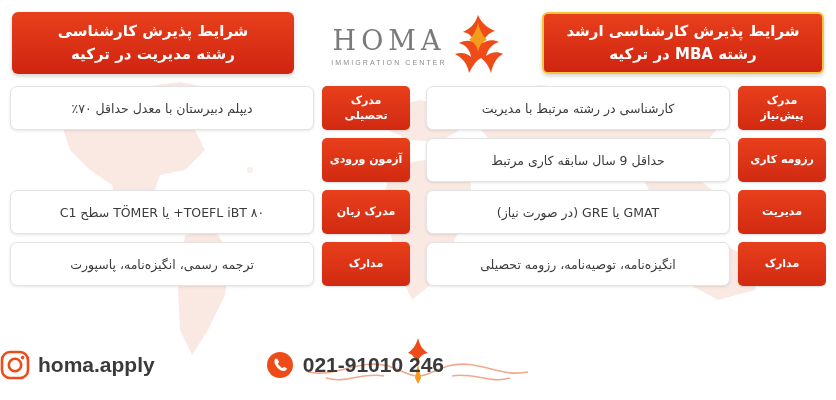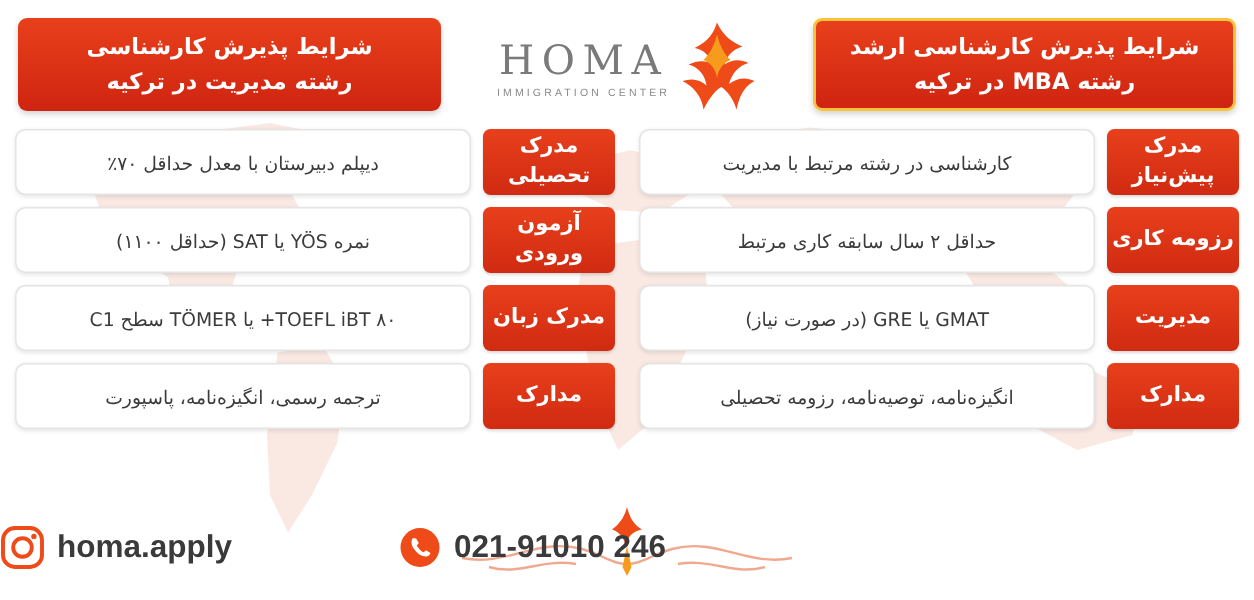--- a/index.html
+++ b/index.html
@@ -103,21 +103,21 @@
     align-items: stretch;
     height: 44px;
     margin-bottom: 8px;
     gap: 8px;
   }
   .row-label {
     flex: 0 0 88px;
     background: linear-gradient(180deg, #e8401c 0%, #d02a11 100%);
     border-radius: 5px;
     color: #ffffff;
-    font-size: 14px;
+    font-size: 11px;
     font-weight: bold;
     display: flex;
     align-items: center;
     justify-content: center;
     text-align: center;
     line-height: 1.4;
     padding: 0 3px;
     box-sizing: border-box;
     box-shadow: 0 1px 2px rgba(0,0,0,0.15);
   }
@@ -232,41 +232,40 @@
   </div>
 
   <div class="col right">
     <div class="row">
       <div class="row-label" style="white-space: pre-line;">مدرک
 پیش‌نیاز</div>
       <div class="row-value">کارشناسی در رشته مرتبط با مدیریت</div>
     </div>
     <div class="row">
       <div class="row-label" style="white-space: pre-line;">رزومه کاری</div>
-      <div class="row-value">حداقل ۲ سال سابقه کاری مرتبط</div>
+      <div class="row-value">حداقل 9 سال سابقه کاری مرتبط</div>
     </div>
     <div class="row">
       <div class="row-label" style="white-space: pre-line;">مدیریت</div>
       <div class="row-value">GMAT یا GRE (در صورت نیاز)</div>
     </div>
     <div class="row">
       <div class="row-label" style="white-space: pre-line;">مدارک</div>
       <div class="row-value">انگیزه‌نامه، توصیه‌نامه، رزومه تحصیلی</div>
     </div>
   </div>
 
   <div class="col left">
     <div class="row">
       <div class="row-label" style="white-space: pre-line;">مدرک
 تحصیلی</div>
       <div class="row-value">دیپلم دبیرستان با معدل حداقل ۷۰٪</div>
     </div>
     <div class="row">
       <div class="row-label" style="white-space: pre-line;">آزمون ورودی</div>
-      <div class="row-value">نمره YÖS یا SAT (حداقل ۱۱۰۰)</div>
     </div>
     <div class="row">
       <div class="row-label" style="white-space: pre-line;">مدرک زبان</div>
       <div class="row-value">TOEFL iBT ۸۰+ یا TÖMER سطح C1</div>
     </div>
     <div class="row">
       <div class="row-label" style="white-space: pre-line;">مدارک</div>
       <div class="row-value">ترجمه رسمی، انگیزه‌نامه، پاسپورت</div>
     </div>
   </div>

